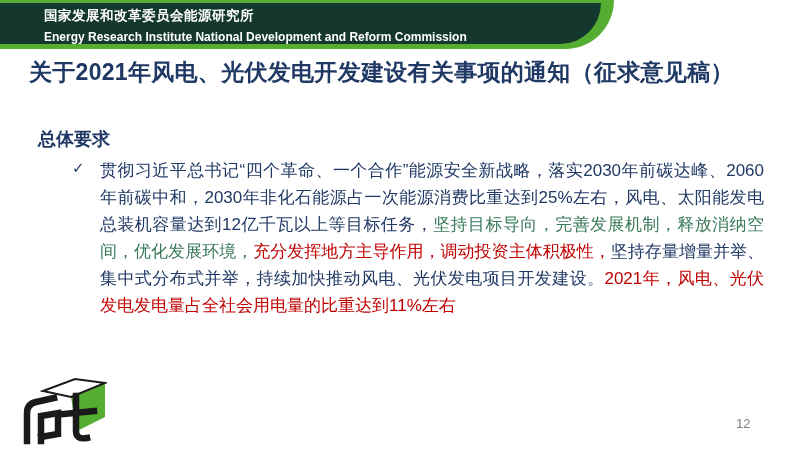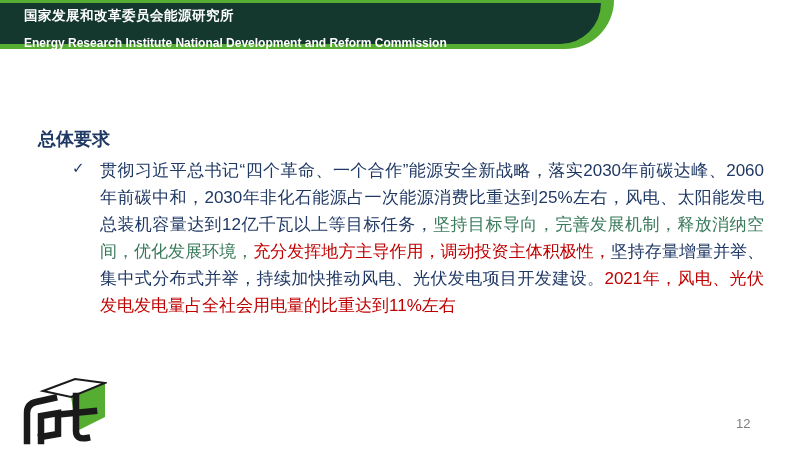--- a/index.html
+++ b/index.html
@@ -24,32 +24,32 @@
     background: var(--green-bright, #55ad31);
     border-radius: 0 0 54px 0;
   }
   .header-inner {
     position: absolute;
     top: 3px; left: 0;
     width: 601px; height: 41px;
     background: var(--green-dark, #14382e);
     border-radius: 0 0 46px 0;
     color: #ffffff;
-    padding: 5px 0 0 24px;
+    padding: 5px 0 0 44px;
   }
   .org-cn {
     font-size: 13.5px;
     font-weight: bold;
     letter-spacing: 0.5px;
     line-height: 16px;
   }
   .org-en {
     font-size: 12px;
     font-weight: bold;
-    margin-top: 12px;
+    margin-top: 6px;
     line-height: 14px;
   }
   .title {
     position: absolute;
     left: 29px; top: 57px;
     width: 762px;
     font-size: 23px;
     font-weight: bold;
     color: var(--navy, #1f3864);
     letter-spacing: 0.3px;
@@ -96,20 +96,21 @@
 
 <div class="slide">
 
   <div class="header-outer">
     <div class="header-inner">
       <div class="org-cn">国家发展和改革委员会能源研究所</div>
       <div class="org-en">Energy Research Institute National Development and Reform Commission</div>
     </div>
   </div>
 
+  <div class="title">关于2021年风电、光伏发电开发建设有关事项的通知（征求意见稿）</div>
 
   <div class="section-heading">总体要求</div>
 
   <div class="check">✓</div>
 
   <div class="para"><span style="color: rgb(31, 56, 100);">贯彻习近平总书记“四个革命、一个合作”能源安全新战略，落实2030年前碳达峰、2060年前碳中和，2030年非化石能源占一次能源消费比重达到25%左右，风电、太阳能发电总装机容量达到12亿千瓦以上等目标任务，</span><span style="color: rgb(56, 121, 90);">坚持目标导向，完善发展机制，释放消纳空间，优化发展环境，</span><span style="color: rgb(192, 0, 0);">充分发挥地方主导作用，调动投资主体积极性，</span><span style="color: rgb(31, 56, 100);">坚持存量增量并举、集中式分布式并举，持续加快推动风电、光伏发电项目开发建设。</span><span style="color: rgb(192, 0, 0);">2021年，风电、光伏发电发电量占全社会用电量的比重达到11%左右</span></div>
 
   <svg class="logo" viewBox="0 0 94 76" xmlns="http://www.w3.org/2000/svg">
     <polygon points="58,26 92,12 92,46 64,60" fill="#55ad31"></polygon>
     <polygon points="30,20 62,8 92,12 58,26" fill="#ffffff" stroke="#1a1a1a" stroke-width="2"></polygon>

